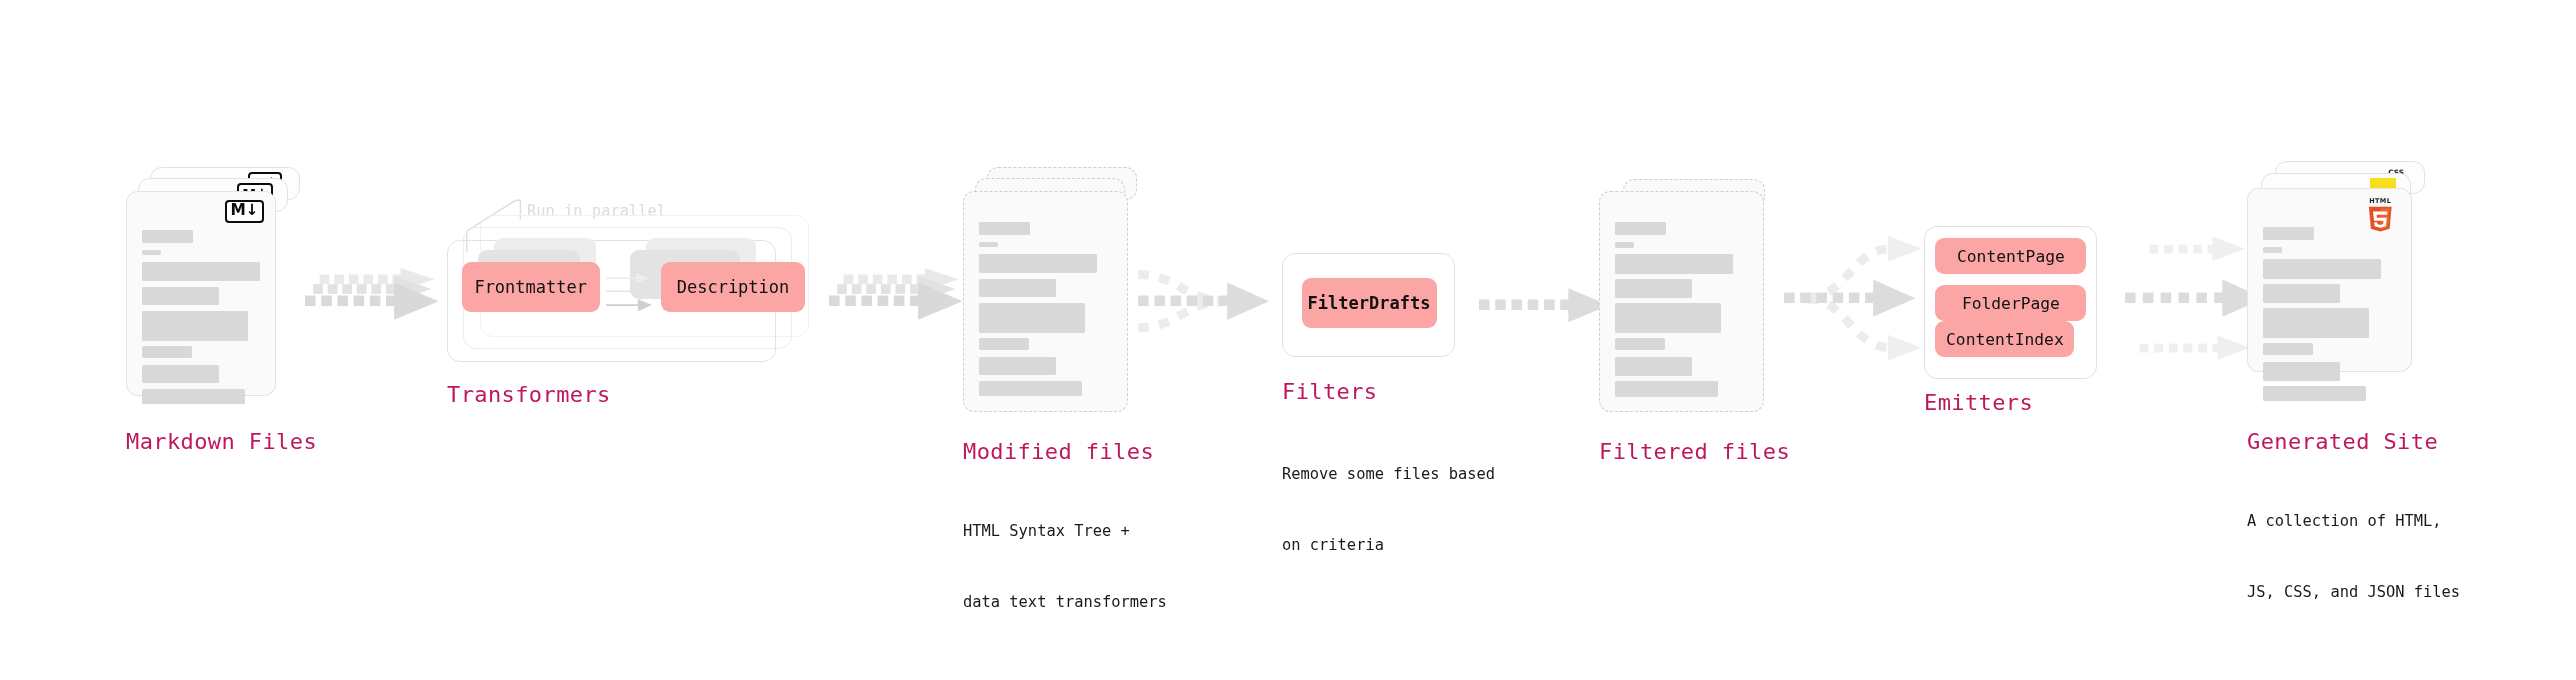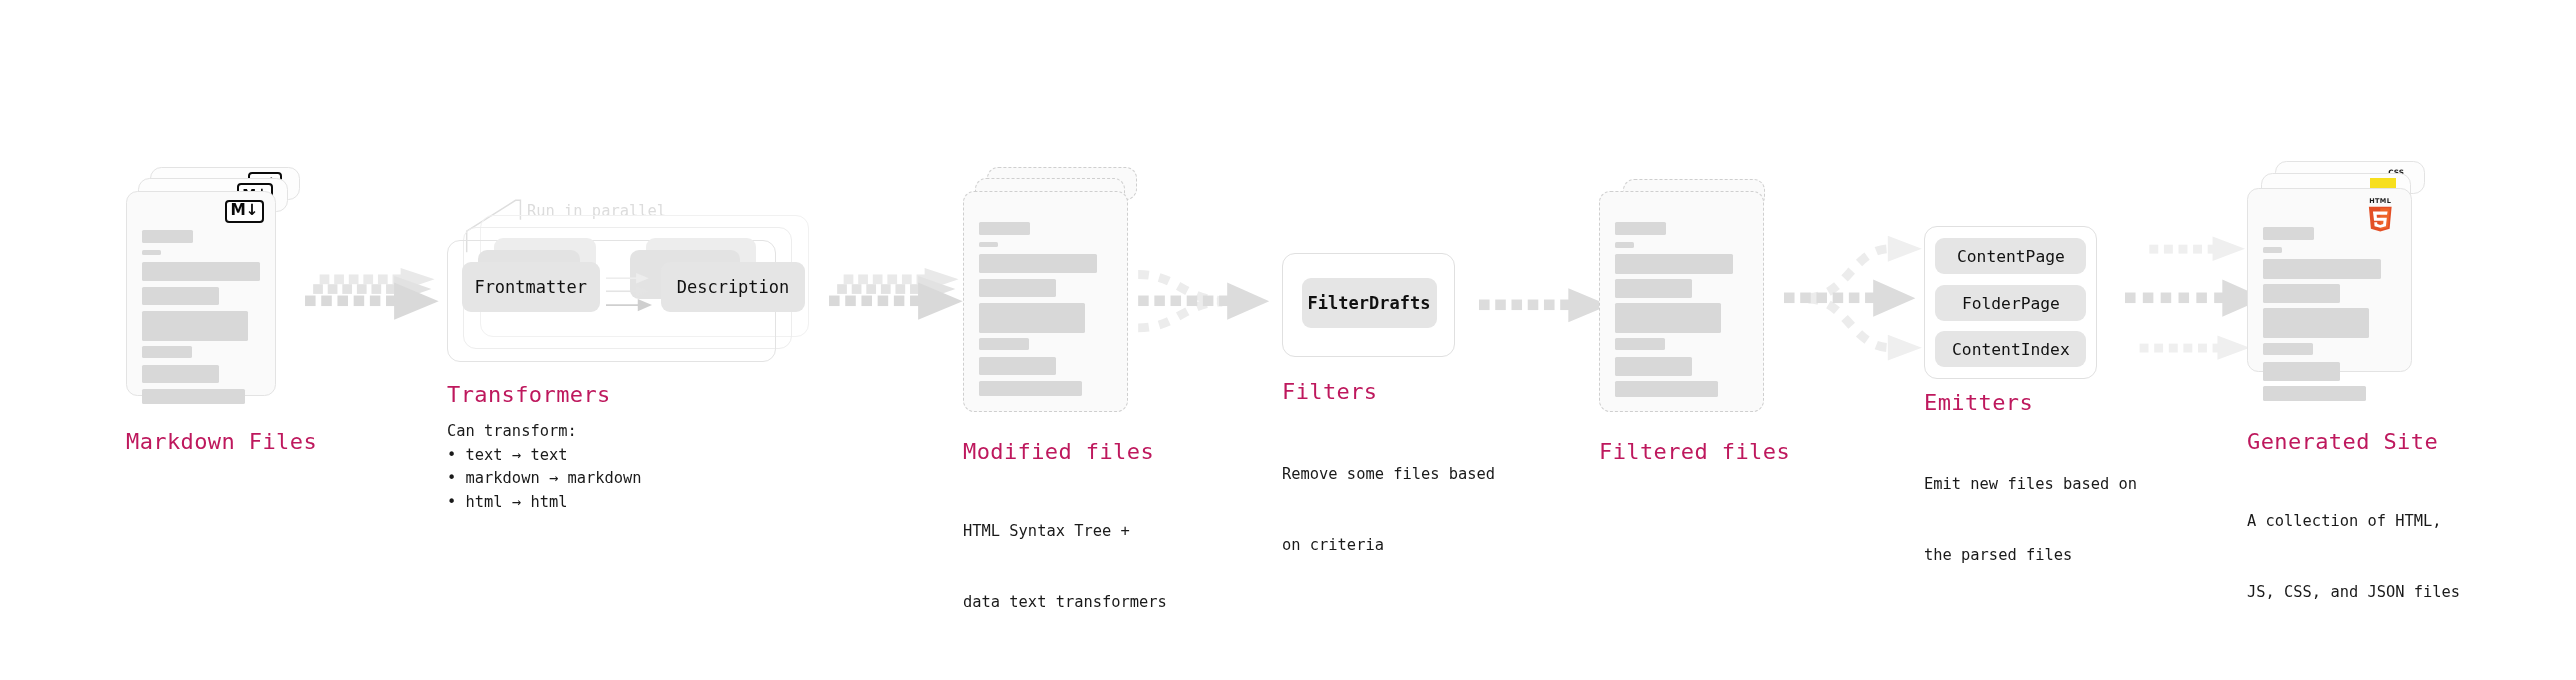--- a/index.html
+++ b/index.html
@@ -49,21 +49,21 @@
   .js-badge{position:absolute;background:#f7df1e;}
   .css-badge{position:absolute;}
 
   
   .obox{
     position:absolute;box-sizing:border-box;
     border:1.4px solid #e0e0e0;border-radius:13px;background:transparent;
   }
   .chip{
     position:absolute;box-sizing:border-box;border-radius:9px;
-    background:#e5e5e5;display:flex;align-items:center;justify-content:center;
+    background:#fca5a5;display:flex;align-items:center;justify-content:center;
     font-size:17px;color:#111;white-space:nowrap;
     font-family:"DejaVu Sans Mono","Liberation Mono",monospace;
   }
   .runpar{
     position:absolute;font-size:15.4px;color:#dcdcdc;white-space:nowrap;
     font-family:"DejaVu Sans Mono","Liberation Mono",monospace;
   }
   svg{position:absolute;overflow:visible;display:block;}
 </style>
 </head>
@@ -163,26 +163,20 @@
         <line x1="0" y1="38" x2="40" y2="38"></line>
           <path d="M40 32 L54 38 L40 44 Z"></path>
       </g>
     </svg>
 
     <div class="chip" style="left:18.7px;top:47px;width:138px;height:50px;">Frontmatter</div>
     <div class="chip" style="left:218px;top:47px;width:144px;height:50px;">Description</div>
   </div>
 
   <div class="abs label-title" style="left:447px;top:382px;">Transformers</div>
-  <div class="abs label-sub bullets" style="left:447px;top:420px;width:244px;">
-    <span class="bl" style="padding-left:0;text-indent:0;">Can transform:</span>
-    <span class="bl">• text → text</span>
-    <span class="bl">• markdown → markdown</span>
-    <span class="bl">• html → html</span>
-  </div>
 
   <svg class="abs" style="left:829px;top:268px;" width="154" height="81" viewBox="0 0 190 100">
     <g fill="#e9e9e9">
       <rect x="18" y="8" width="12" height="12"></rect>
         <rect x="36" y="8" width="12" height="12"></rect>
       <rect x="54" y="8" width="12" height="12"></rect>
         <rect x="72" y="8" width="12" height="12"></rect>
       <rect x="90" y="8" width="12" height="12"></rect>
         <rect x="108" y="8" width="12" height="12"></rect>
       <path d="M118 0 L160 14 L118 28 Z"></path>
@@ -302,28 +296,24 @@
       <rect x="80" y="72" width="13" height="13"></rect>
         <rect x="100" y="72" width="13" height="13"></rect>
       <path d="M110 56 L162 79 L110 102 Z"></path>
     </g>
   </svg>
 
   <div class="abs" style="left:1924px;top:226px;width:183px;height:154px;">
     <div class="obox" style="left:0px;top:0px;width:173px;height:153px;"></div>
     <div class="chip" style="left:11.4px;top:12.2px;width:151px;height:36px;font-size:16.3px;">ContentPage</div>
     <div class="chip" style="left:11.4px;top:59px;width:151px;height:36px;font-size:16.3px;">FolderPage</div>
-    <div class="chip" style="left:11.4px;top:105px;width:151px;height:36px;font-size:16.3px;">ContentIndex</div>
+    <div class="chip" style="left:11.4px;top:95px;width:139px;height:36px;font-size:16.3px;">ContentIndex</div>
   </div>
 
   <div class="abs label-title" style="left:1924px;top:390px;">Emitters</div>
-  <div class="abs label-sub" style="left:1924px;top:426px;">
-    <span style="display:block;">Emit new files based on</span>
-    <span style="display:block;">the parsed files</span>
-  </div>
 
   <svg class="abs" style="left:2125px;top:234px;" width="150" height="130" viewBox="0 0 185 160">
     <g fill="#efefef">
       <rect x="30" y="13" width="11" height="11"></rect>
         <rect x="48" y="13" width="11" height="11"></rect>
       <rect x="66" y="13" width="11" height="11"></rect>
         <rect x="84" y="13" width="11" height="11"></rect>
       <rect x="102" y="13" width="11" height="11"></rect>
       <path d="M108 3 L148 18 L108 33 Z"></path>
     </g>

